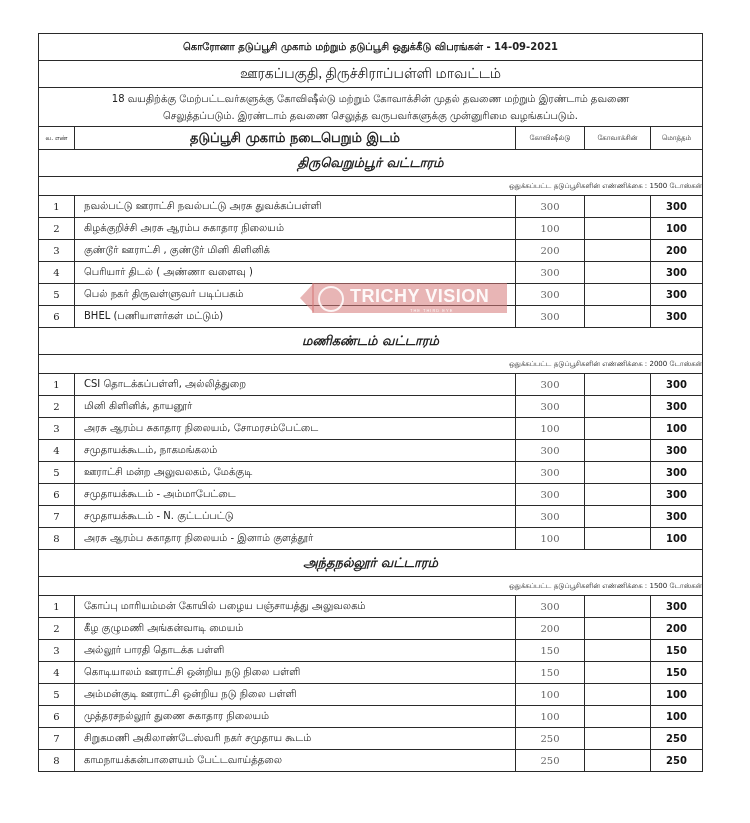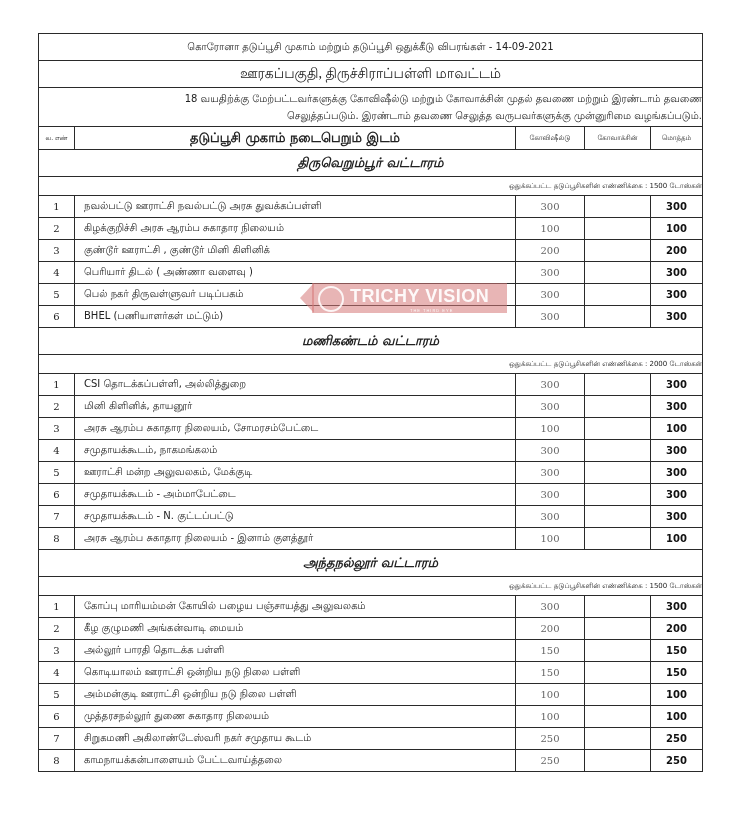--- a/index.html
+++ b/index.html
@@ -2,23 +2,23 @@
 <html><head>
 <meta charset="utf-8">
 <style>
   html, body { margin: 0; padding: 0; background: #ffffff; }
   body { width: 750px; height: 823px; position: relative; overflow: hidden;
          font-family: "DejaVu Sans", sans-serif; color: #222; }
   .sheet { position: absolute; left: 38px; top: 33px; width: 664px; }
   table { border-collapse: collapse; width: 664px; table-layout: fixed; }
   td { border: 1px solid #2a2a2a; padding: 0; font-size: 10px; height: 21px; overflow: hidden; white-space: nowrap; }
   .full { text-align: center; }
-  .title-row td { height: 26px; font-size: 10px; font-weight: normal; }
+  .title-row td { height: 26px; font-size: 10px; font-weight: bold; }
   .district-row td { height: 26px; font-size: 14px; font-family: Liberation Serif, serif; }
-  .note-row td { height: 38px; font-size: 10px; line-height: 17px; text-align: right; white-space: normal; }
+  .note-row td { height: 38px; font-size: 10px; line-height: 17px; text-align: center; white-space: normal; }
   .hdr td { height: 22px; font-size: 7px; text-align: center; }
   .hdr td.place-h { font-size: 13px; font-weight: bold; margin-left: 8px; }
   .hdr td.sno-h { font-size: 6px; line-height: 8px; }
   .block-row td { height: 26px; font-size: 13px; font-weight: bold; text-align: center; font-style: italic; }
   .alloc-row td { height: 18px; font-size: 7px; text-align: right; }
   .sno { text-align: center; font-family: "DejaVu Serif", serif; font-size: 10px; }
   .place { padding-left: 9px; font-size: 10px; margin-left: 45px; }
   .num { text-align: center; font-family: "DejaVu Serif", serif; color: #666; font-size: 10px; }
   .tot { text-align: center; font-weight: bold; font-size: 10px; color: #111; }
   .watermark { position: absolute; left: 300px; top: 281px; width: 207px; height: 36px; }

